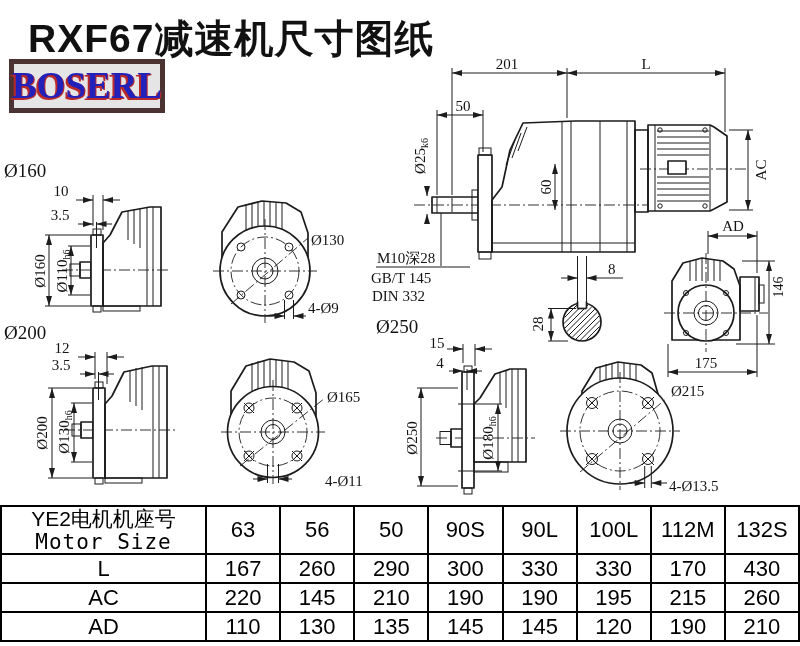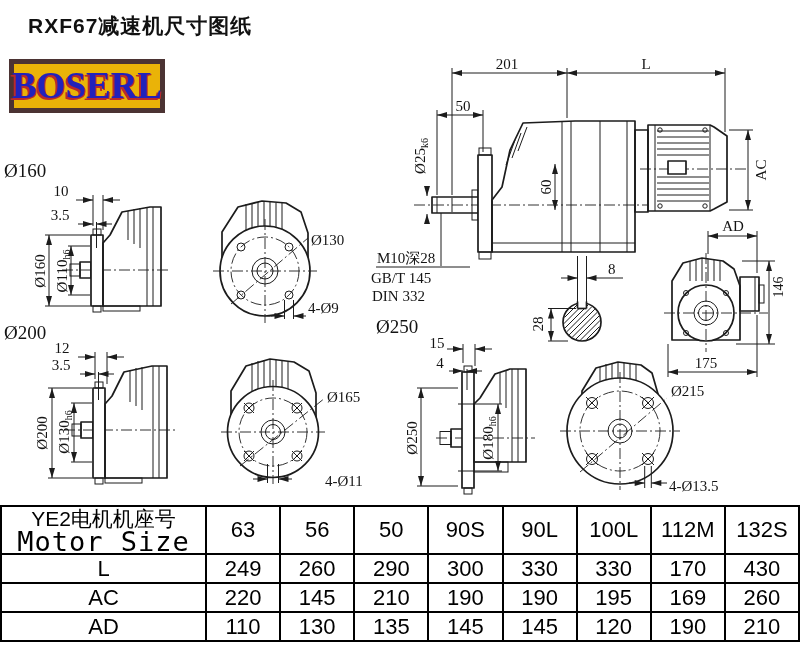--- a/index.html
+++ b/index.html
@@ -1,22 +1,22 @@
 <!DOCTYPE html>
 <html><head>
 <meta charset="utf-8">
 <style>
   html,body{margin:0;padding:0;}
   body{width:800px;height:646px;position:relative;background:#ffffff;overflow:hidden;
        font-family:"Liberation Sans",sans-serif;}
   
-  #title{position:absolute;left:28px;top:12px;font-size:21px;font-weight:700;color:#111;
+  #title{position:absolute;left:28px;top:12px;font-size:39px;font-weight:700;color:#111;
          letter-spacing:1px;font-family:"Liberation Sans",sans-serif;}
   #logo{position:absolute;left:9px;top:59px;width:146px;height:44px;border:5px solid #4b3333;
-        background:#eab308;display:flex;justify-content:center;}
+        background:#e5e5e5;display:flex;justify-content:center;}
   #logo span{font-family:"Liberation Serif",serif;font-weight:700;font-size:37px;color:#2222bb;
         text-shadow:-2px 2px 0 #bb2a2a,1px 1px 0 #bb2a2a;letter-spacing:0px;line-height:44px;}
   
   #drw{position:absolute;left:0;top:0;}
   .o{stroke:#1c1c1c;stroke-width:1.7;fill:none;stroke-linejoin:round;}
   .ow{stroke:#1c1c1c;stroke-width:1.7;fill:#ffffff;stroke-linejoin:round;}
   .t{stroke:#1c1c1c;stroke-width:1;fill:none;}
   .dim{stroke:#1c1c1c;stroke-width:1;fill:none;}
   .cl{stroke:#1c1c1c;stroke-width:0.9;fill:none;stroke-dasharray:11 3 2 3;}
   text{fill:#141414;font-family:"Liberation Serif",serif;}
@@ -24,21 +24,21 @@
   .dts{font-size:10px;}
   .dlbl{font-size:19px;}
   
   #tblwrap{position:absolute;left:0;top:505px;width:800px;height:141px;}
   table{border-collapse:collapse;width:800px;table-layout:fixed;}
   td,th{border:2px solid #000;text-align:center;vertical-align:middle;
         font-family:"Liberation Sans",sans-serif;font-size:22px;font-weight:400;color:#000;
         padding:0;overflow:hidden;}
   th.mhead{width:203px;border-radius:23px;}
   .mh1{font-size:21px;line-height:24px;}
-  .mh2{font-size:27px;font-family:"DejaVu Sans Mono",monospace;line-height:22px;letter-spacing:1px;}
+  .mh2{font-size:21px;font-family:"DejaVu Sans Mono",monospace;line-height:22px;letter-spacing:1px;}
   tr.hd{height:48px;} tr.dr{height:29px;}
 </style>
 </head>
 <body>
 
 <div id="title">RXF67减速机尺寸图纸</div>
 <div id="logo">
   <span>BOSERL</span>
 </div>
 
@@ -434,38 +434,38 @@
     <th>56</th>
     <th>50</th>
     <th>90S</th>
     <th>90L</th>
     <th>100L</th>
     <th>112M</th>
     <th>132S</th>
   </tr>
   <tr class="dr">
     <td>L</td>
-    <td>249</td>
+    <td>167</td>
     <td>260</td>
     <td>290</td>
     <td>300</td>
     <td>330</td>
     <td>330</td>
     <td>170</td>
     <td>430</td>
   </tr>
   <tr class="dr">
     <td>AC</td>
     <td>220</td>
     <td>145</td>
     <td>210</td>
     <td>190</td>
     <td>190</td>
     <td>195</td>
-    <td>169</td>
+    <td>215</td>
     <td>260</td>
   </tr>
   <tr class="dr">
     <td>AD</td>
     <td>110</td>
     <td>130</td>
     <td>135</td>
     <td>145</td>
     <td>145</td>
     <td>120</td>

